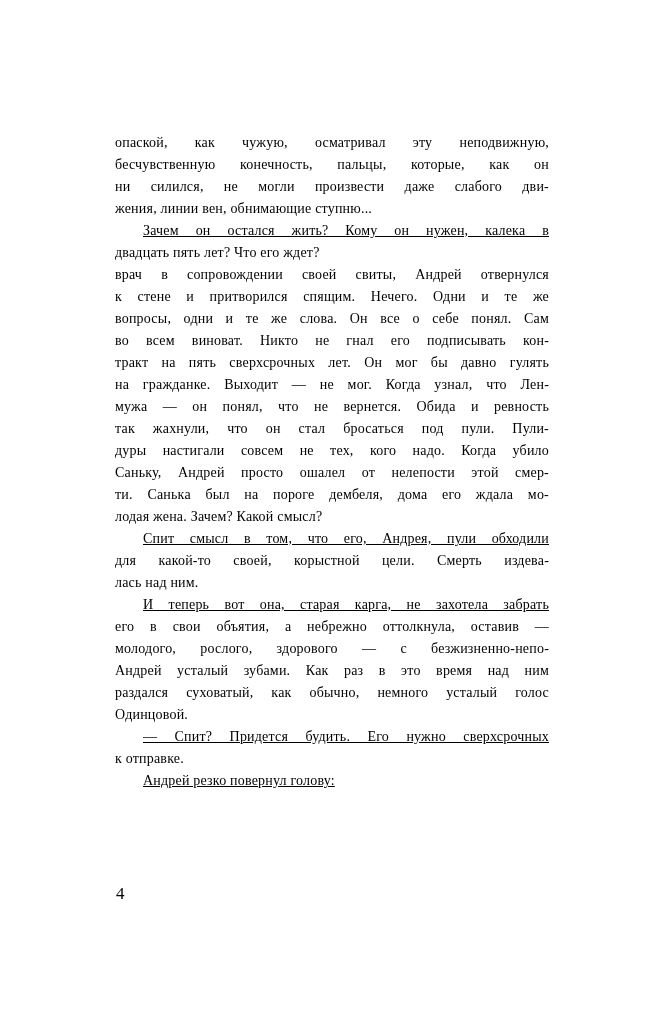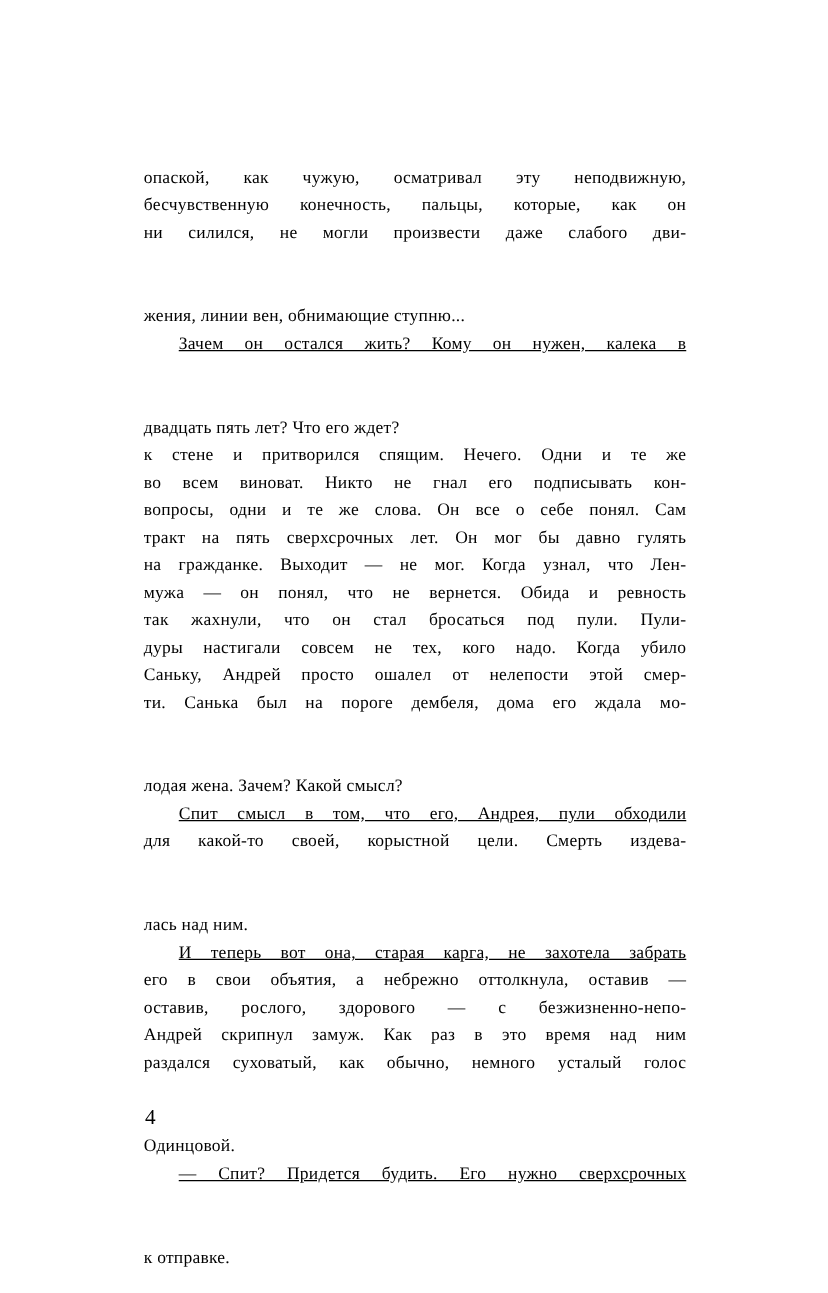--- a/index.html
+++ b/index.html
@@ -24,21 +24,20 @@
     font-size: 14px;
     line-height: 22px;
     letter-spacing: 0.2px;
   }
   .line {
     text-align: justify;
     text-align-last: justify;
   }
   .line.last {
     text-align-last: left;
-    margin-top: 45px;
   }
   .line.indent {
     text-indent: 28px;
     text-decoration: underline;
   }
   .page-number {
     position: absolute;
     left: 116px;
     top: 884px;
     font-size: 17px;
@@ -49,38 +48,39 @@
 <body>
 
 <div class="page">
   <div class="text-block">
       <div class="line">опаской, как чужую, осматривал эту неподвижную,</div>
       <div class="line">бесчувственную конечность, пальцы, которые, как он</div>
       <div class="line">ни силился, не могли произвести даже слабого дви-</div>
       <div class="line last">жения, линии вен, обнимающие ступню...</div>
       <div class="line indent">Зачем он остался жить? Кому он нужен, калека в</div>
       <div class="line last">двадцать пять лет? Что его ждет?</div>
+      <div class="line">врач в сопровождении своей свиты, Андрей отвернулся</div>
       <div class="line">к стене и притворился спящим. Нечего. Одни и те же</div>
+      <div class="line">вопросы, одни и те же слова. Он все о себе понял. Сам</div>
       <div class="line">во всем виноват. Никто не гнал его подписывать кон-</div>
-      <div class="line">вопросы, одни и те же слова. Он все о себе понял. Сам</div>
       <div class="line">тракт на пять сверхсрочных лет. Он мог бы давно гулять</div>
       <div class="line">на гражданке. Выходит — не мог. Когда узнал, что Лен-</div>
       <div class="line">мужа — он понял, что не вернется. Обида и ревность</div>
       <div class="line">так жахнули, что он стал бросаться под пули. Пули-</div>
       <div class="line">дуры настигали совсем не тех, кого надо. Когда убило</div>
       <div class="line">Саньку, Андрей просто ошалел от нелепости этой смер-</div>
       <div class="line">ти. Санька был на пороге дембеля, дома его ждала мо-</div>
       <div class="line last">лодая жена. Зачем? Какой смысл?</div>
       <div class="line indent">Спит смысл в том, что его, Андрея, пули обходили</div>
       <div class="line">для какой-то своей, корыстной цели. Смерть издева-</div>
       <div class="line last">лась над ним.</div>
       <div class="line indent">И теперь вот она, старая карга, не захотела забрать</div>
       <div class="line">его в свои объятия, а небрежно оттолкнула, оставив —</div>
-      <div class="line">оставив, рослого, здорового — с безжизненно-непо-</div>
-      <div class="line">Андрей скрипнул замуж. Как раз в это время над ним</div>
+      <div class="line">молодого, рослого, здорового — с безжизненно-непо-</div>
+      <div class="line">Андрей усталый зубами. Как раз в это время над ним</div>
       <div class="line">раздался суховатый, как обычно, немного усталый голос</div>
       <div class="line last">Одинцовой.</div>
       <div class="line indent">— Спит? Придется будить. Его нужно сверхсрочных</div>
       <div class="line last">к отправке.</div>
       <div class="line last indent">Андрей резко повернул голову:</div>
     </div>
   <div class="page-number">4</div>
 </div>
 
 </body></html>

